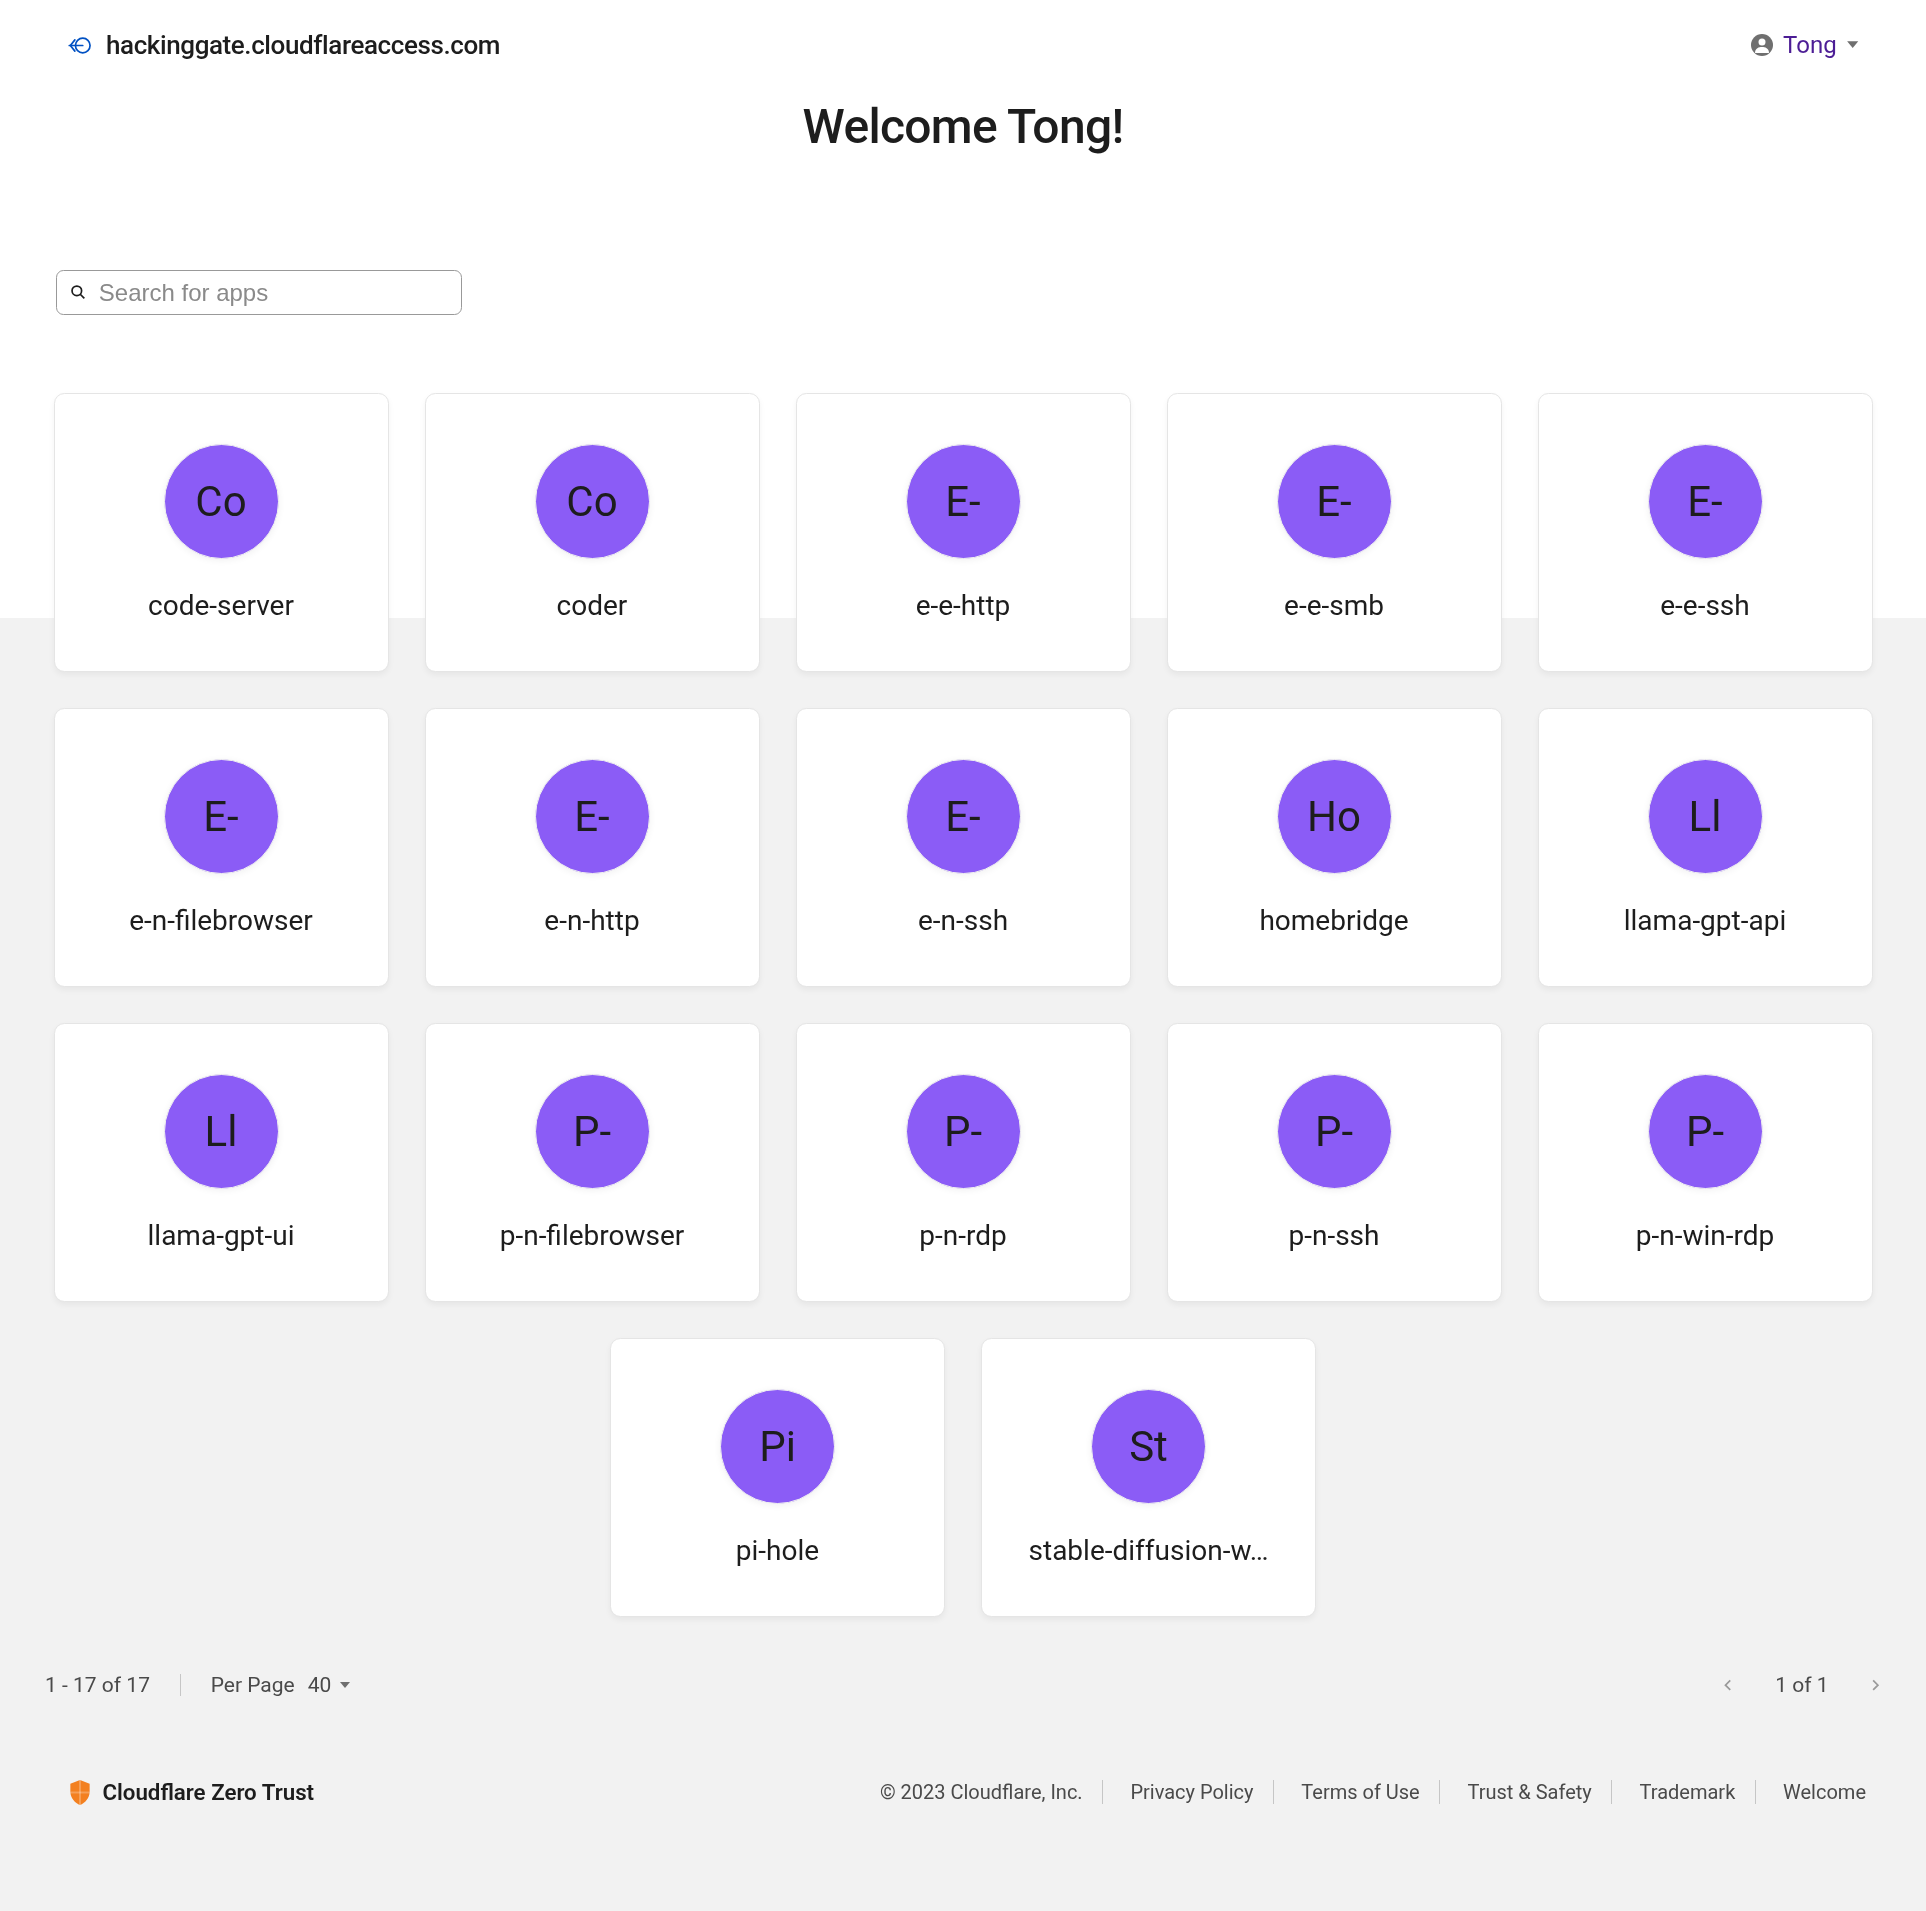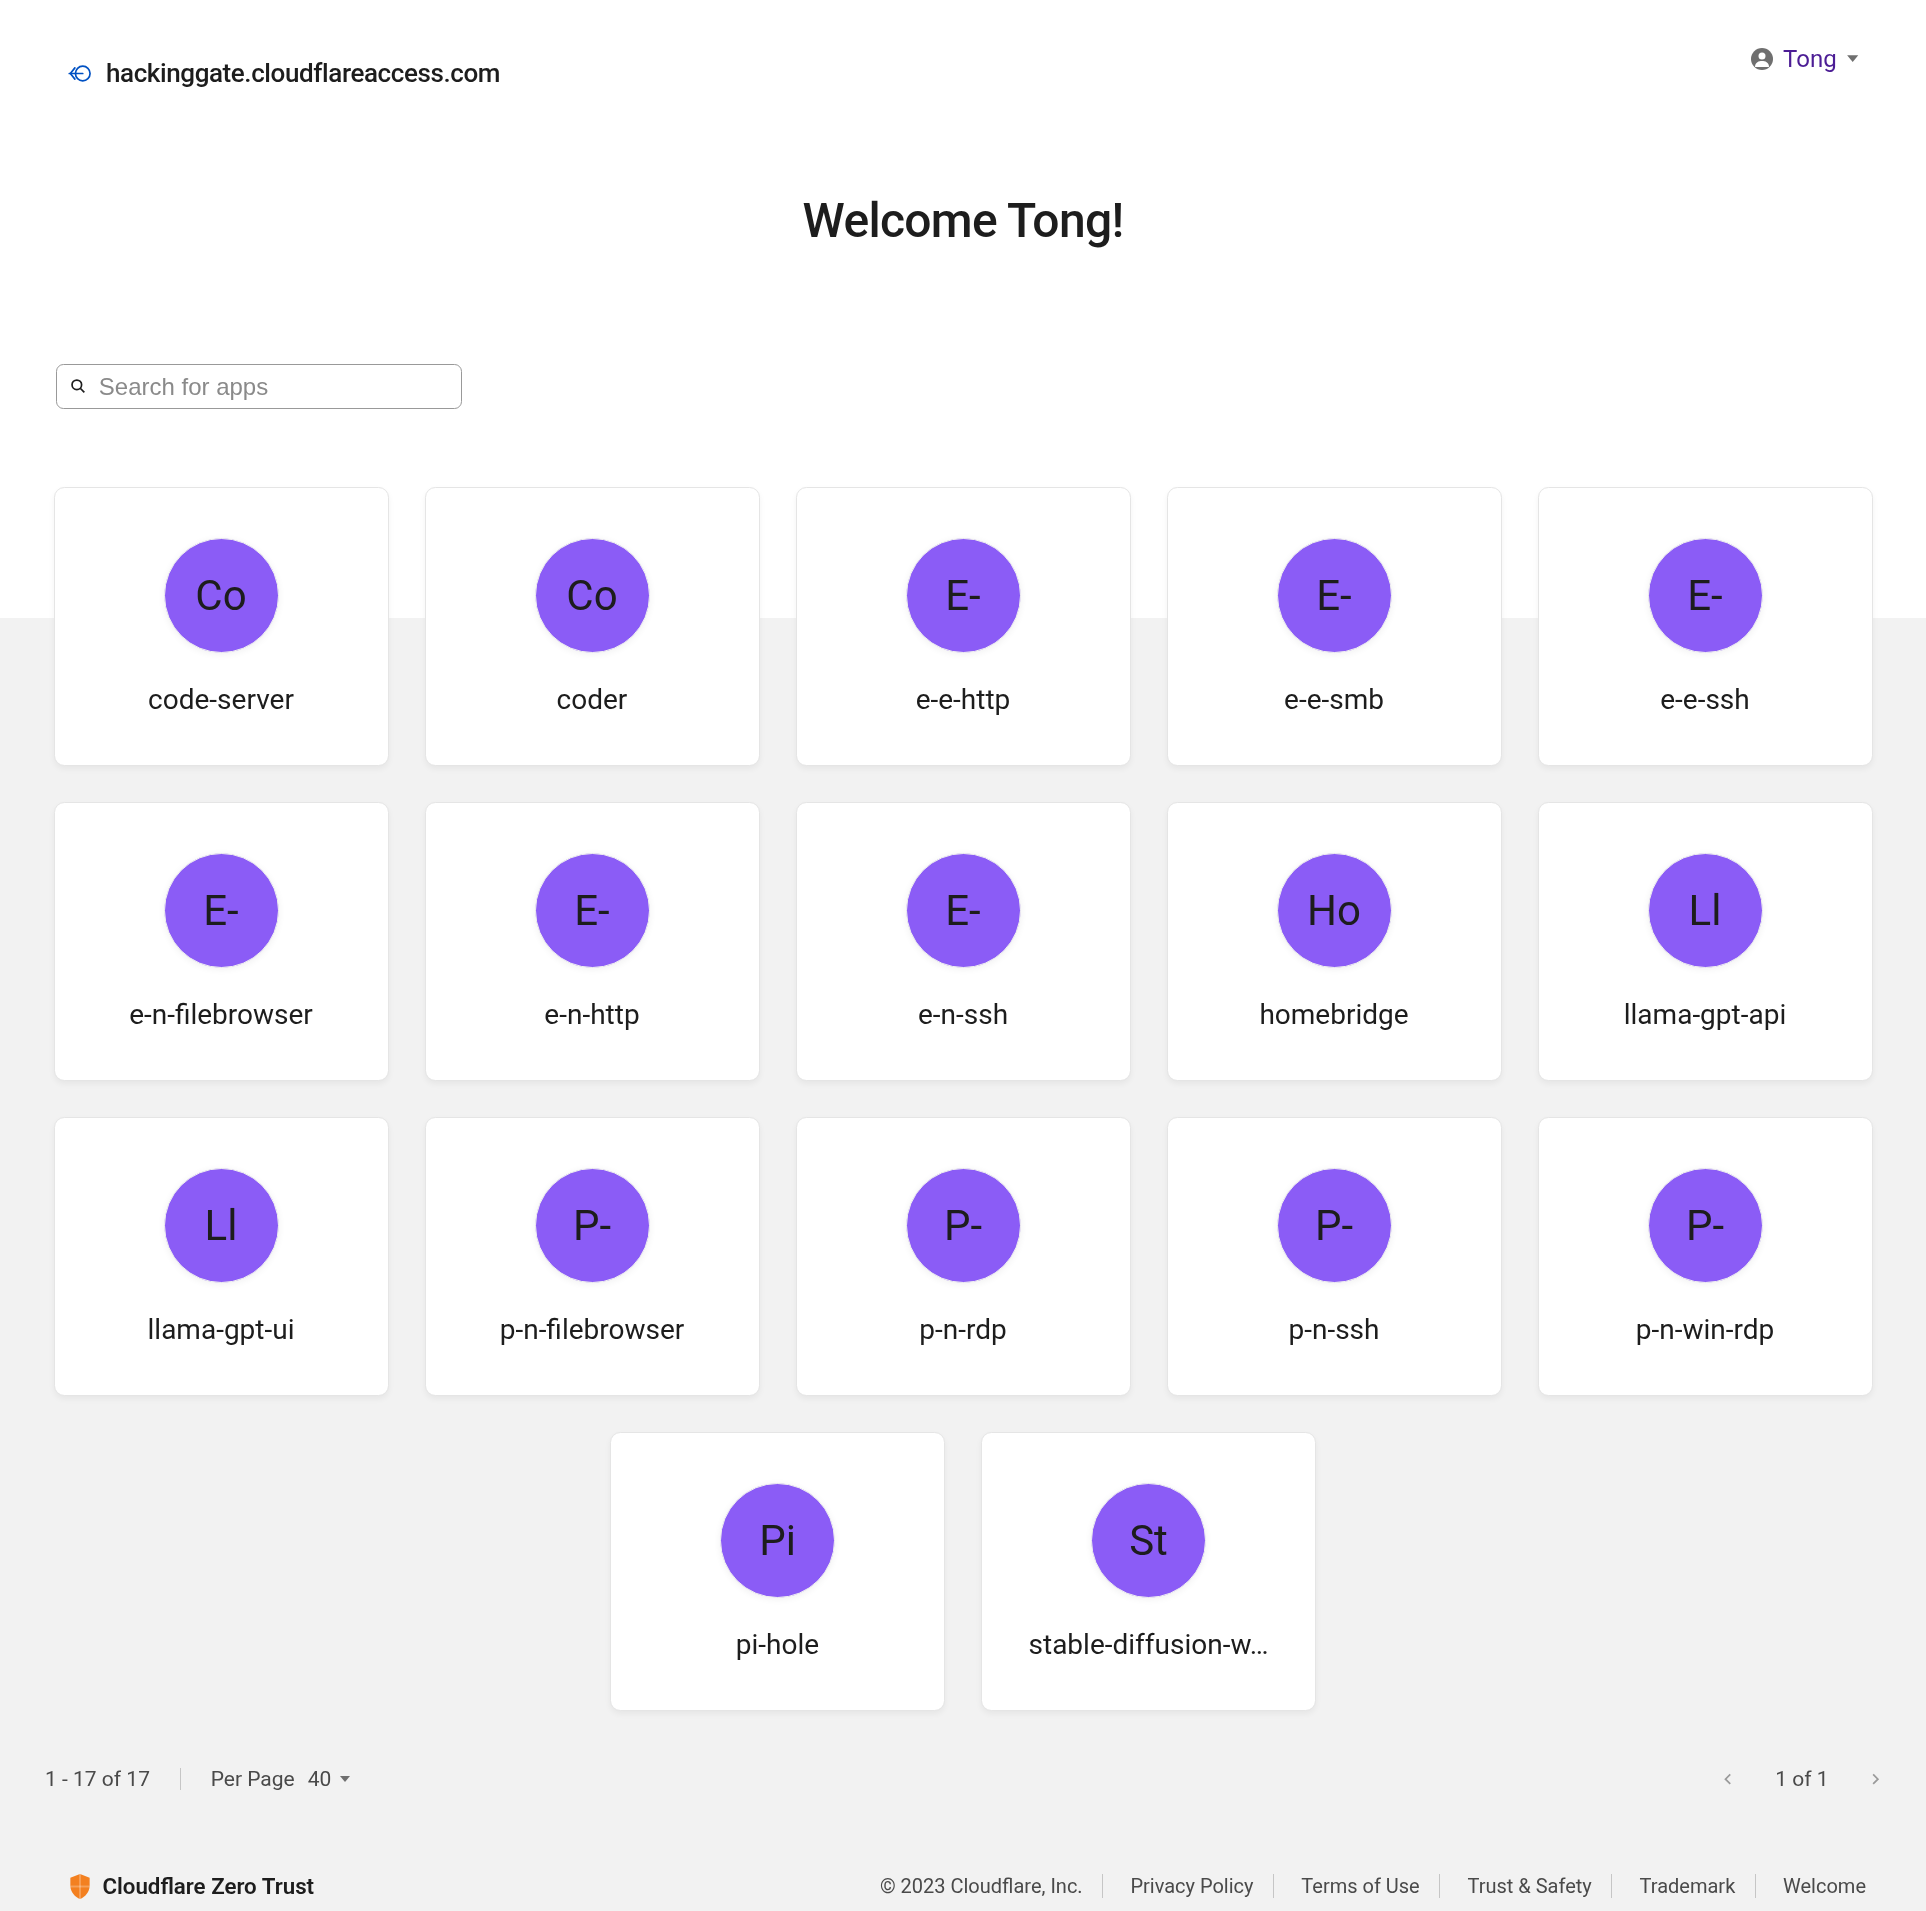--- a/index.html
+++ b/index.html
@@ -34,21 +34,20 @@
       align-items: center;
       justify-content: space-between;
       padding: 30px 67px 0 67px;
       position: relative;
       z-index: 2;
     }
     .header-left {
       display: flex;
       align-items: center;
       gap: 12px;
-      margin-top: 28px;
     }
     .cf-logo-icon {
       width: 27px;
       height: 27px;
       display: flex;
       align-items: center;
       justify-content: center;
     }
     .header-domain {
       font-size: 26px;
@@ -77,21 +76,21 @@
     .dropdown-arrow {
       width: 13.4px;
       height: 13.4px;
       display: flex;
       align-items: center;
       justify-content: center;
     }
     
     .welcome {
       text-align: center;
-      margin-top: 104px;
+      margin-top: 38px;
       font-size: 48px;
       font-weight: 500;
       letter-spacing: -0.7px;
       position: relative;
       z-index: 2;
     }
     
     .search-wrap {
       margin: 115px 0 0 56px;
       position: relative;

